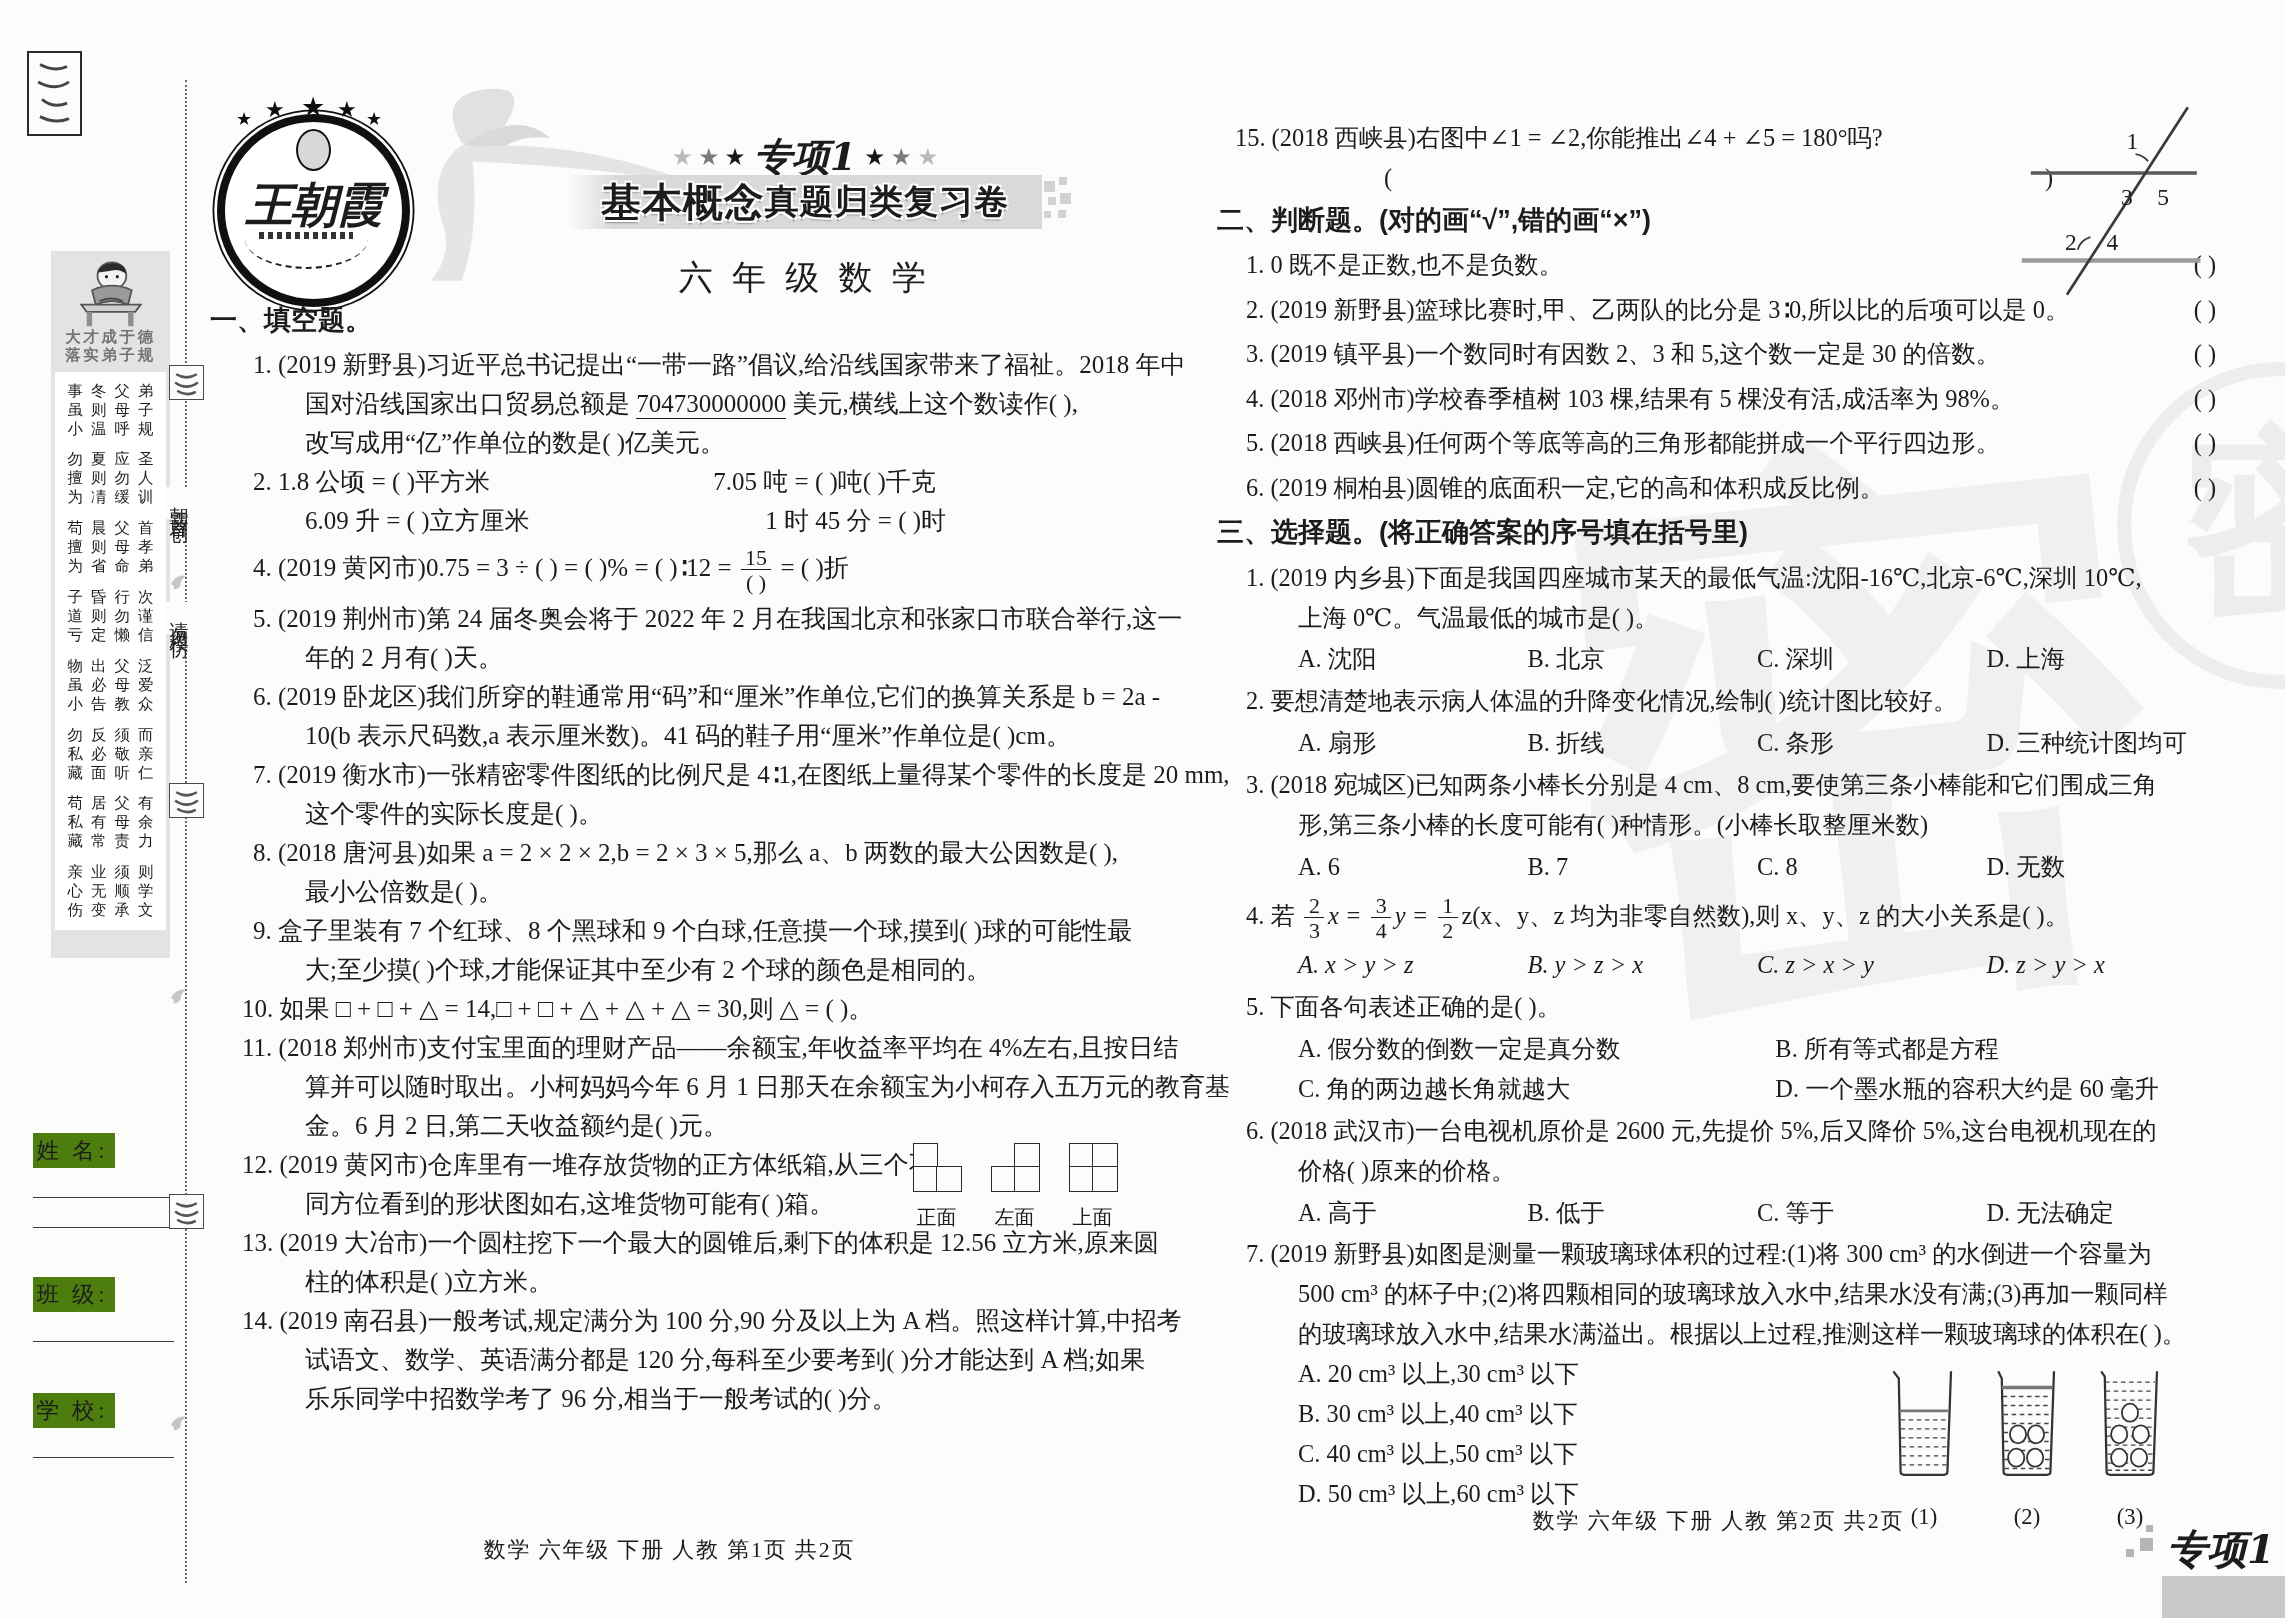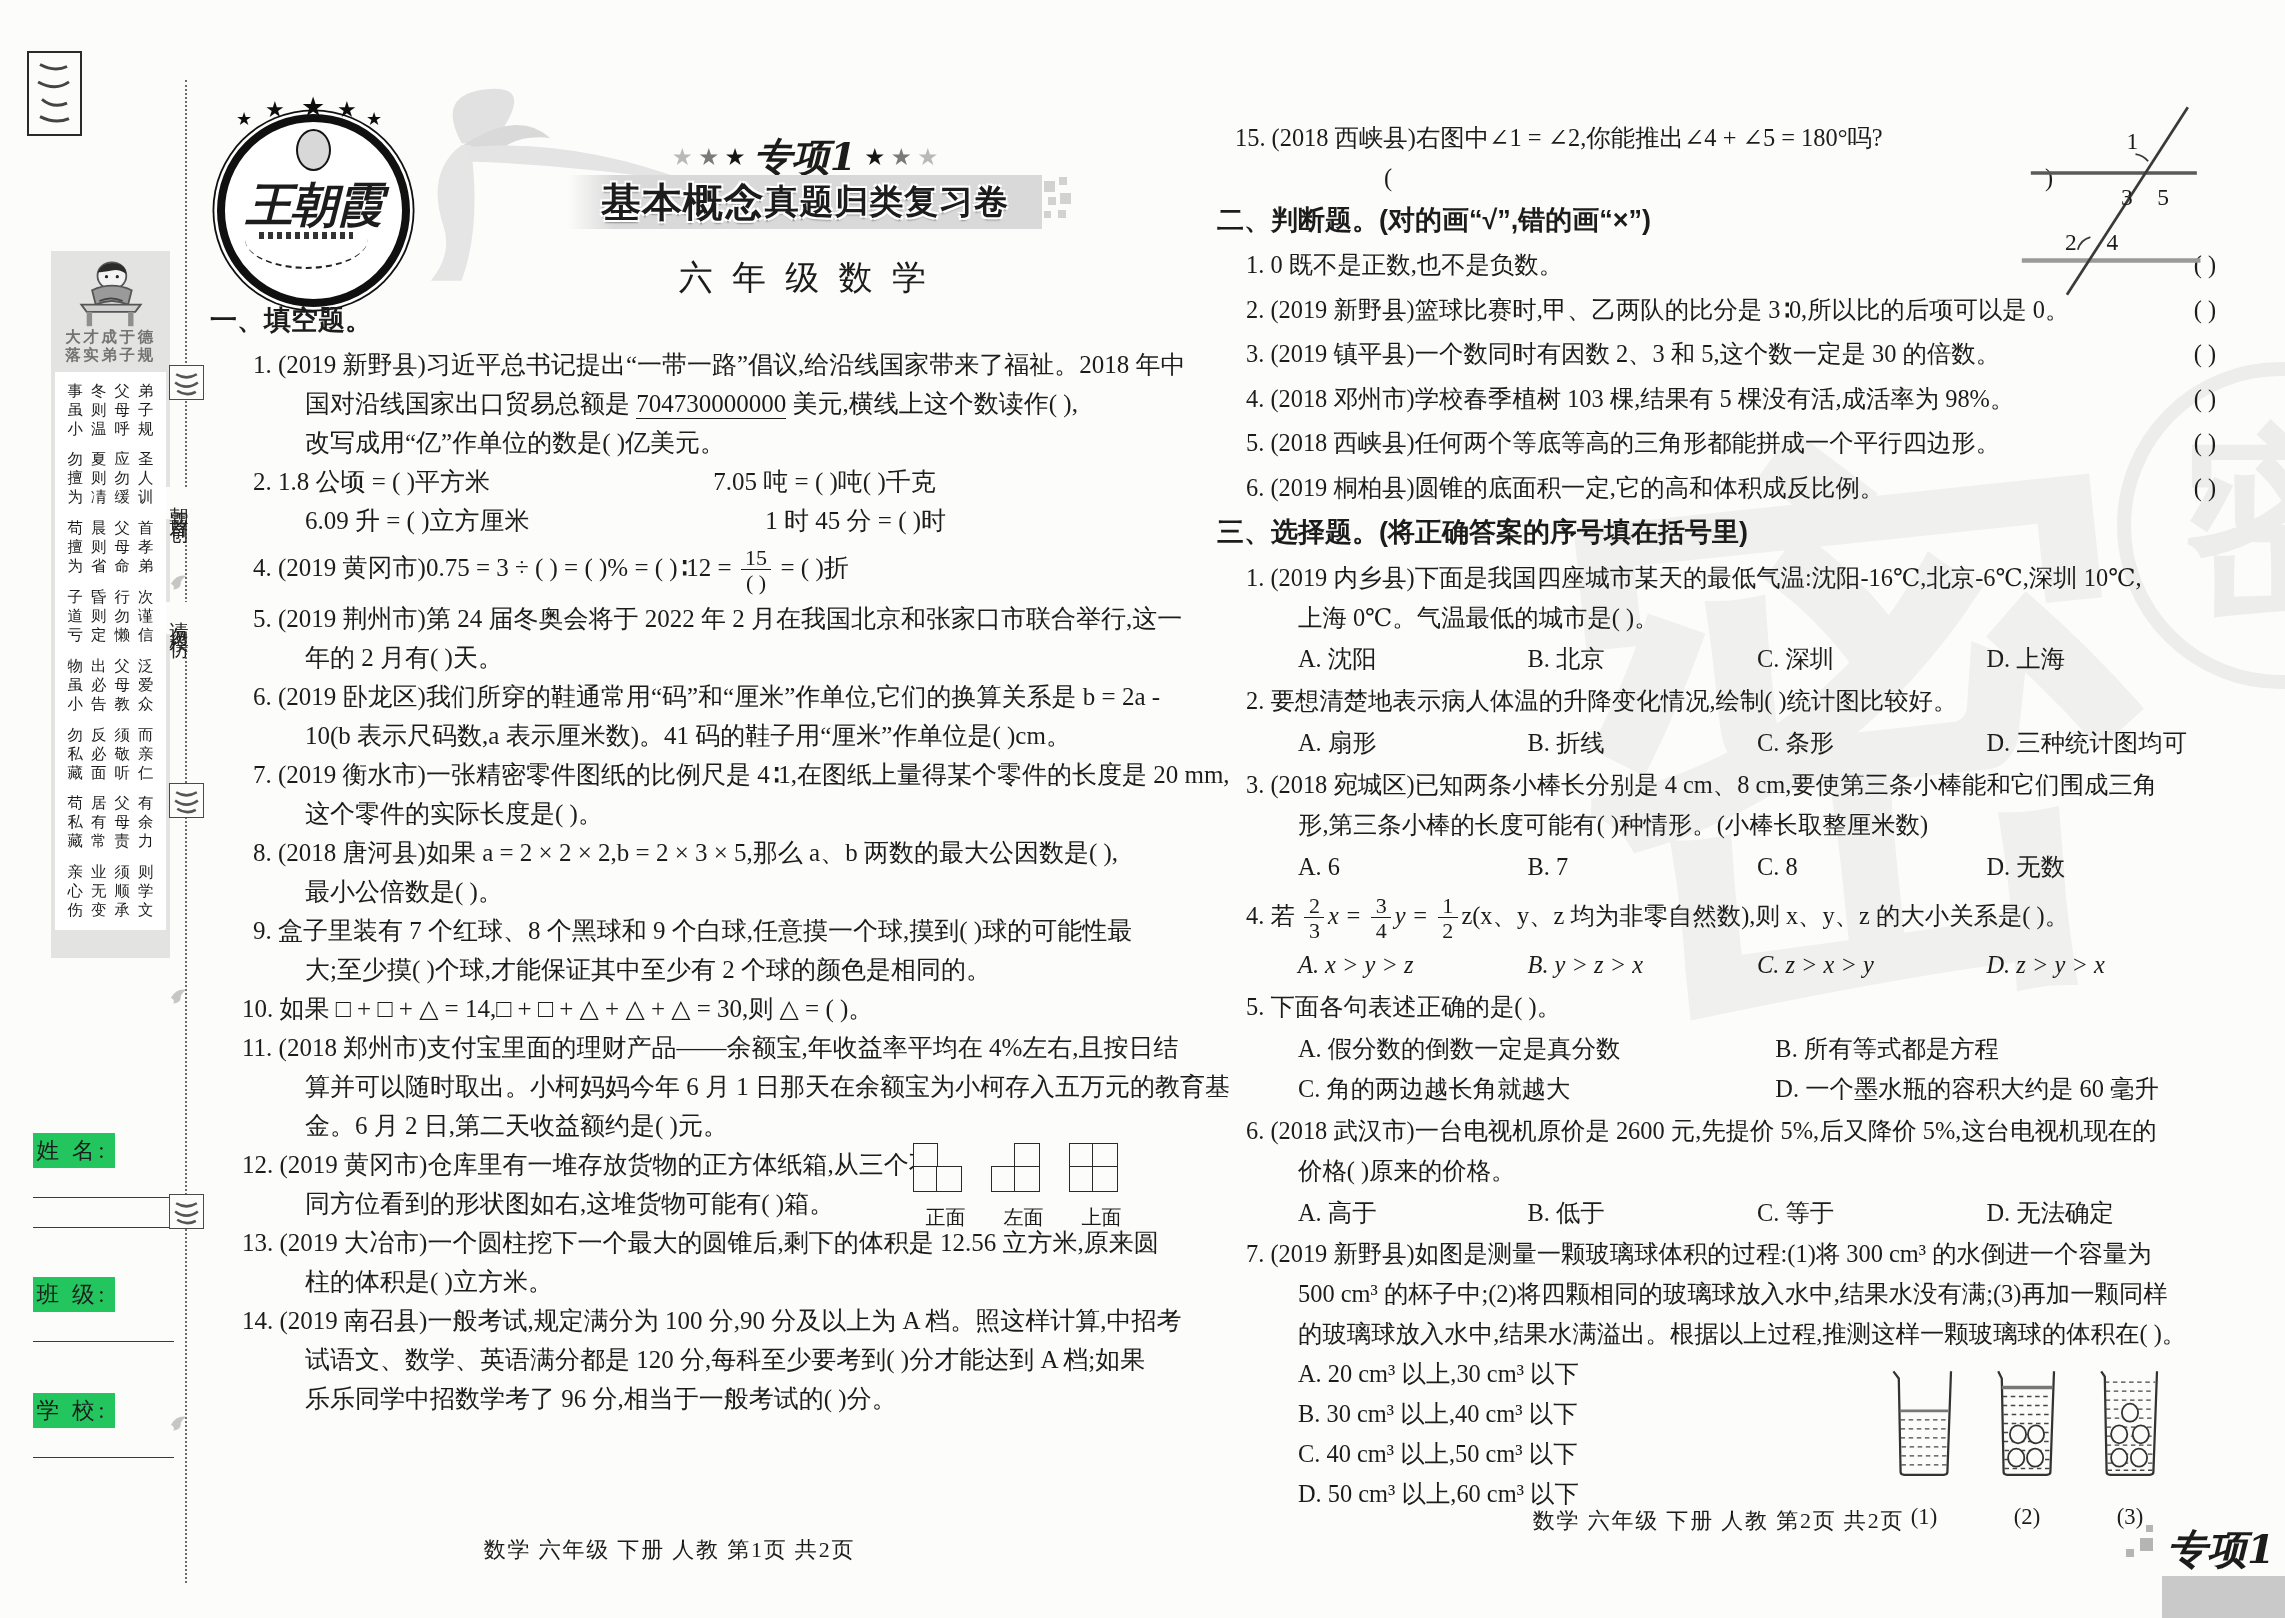--- a/index.html
+++ b/index.html
@@ -19,21 +19,21 @@
 
   
   .sidebar{position:absolute;left:51px;top:251px;width:119px;height:707px;background:#e3e3e2;}
   .kid{margin:5.4px auto 0;display:block;}
   .slogan{font-family:"Liberation Sans","DejaVu Sans",sans-serif;font-weight:bold;font-size:15.4px;
           text-align:center;letter-spacing:2.7px;color:#737373;line-height:18px;}
   .verse-box{background:#fff;margin:7.2px 3.6px 0;padding:9px 0 11px;}
   .vrow{font-size:15.4px;text-align:center;letter-spacing:8.1px;line-height:19px;padding-left:8.1px;}
   .vgap{height:11.8px;}
   .sb-field{position:absolute;left:33px;width:141px;}
-  .sb-field .lab{display:inline-block;background:#22c55e;font-size:22.6px;letter-spacing:3.6px;padding:1.8px 7.2px 1.8px 3.6px;}
+  .sb-field .lab{display:inline-block;background:#4d7c0f;font-size:22.6px;letter-spacing:3.6px;padding:1.8px 7.2px 1.8px 3.6px;}
   .sb-line{border-bottom:1.8px solid #3a3a3a;width:141px;margin-top:29px;}
 
   
   .spine{position:absolute;left:185px;top:80px;height:1503px;border-left:2.7px dotted #6a6a6a;}
   .spine-stamp{position:absolute;left:169px;width:33px;height:33px;border:1.8px solid #4a4a4a;background:#fcfcfb;}
   .spine-stamp svg{width:100%;height:100%;}
   .spine-text{position:absolute;left:166px;writing-mode:vertical-rl;font-size:19px;letter-spacing:6.3px;color:#222;background:#fcfcfb;padding:3.6px 0;}
   .spine-orn{position:absolute;left:167px;width:23.5px;height:23.5px;opacity:.55;}
 
   
@@ -89,21 +89,21 @@
 
   
   .opts{display:flex;padding-left:81px;margin:1.8px 0;}
   .opts .o{width:25%;white-space:nowrap;}
   .opts2{padding-left:81px;margin:1.8px 0;display:flex;flex-wrap:wrap;}
   .opts2 .o{width:52%;white-space:nowrap;}
   .opts2 .o:nth-child(2n){width:48%;}
 
   
   .views{position:absolute;right:5.4px;top:-3.6px;display:flex;gap:20px;}
-  .fig{width:58px;text-align:right;}
+  .fig{width:58px;text-align:center;}
   .cells{position:relative;width:51px;height:51px;margin:0 auto;}
   .cell{position:absolute;width:23.5px;height:23.5px;border:1.8px solid #2a2a2a;background:#fcfcfb;}
   .figlab{font-size:20px;margin-top:5.4px;}
 
   
   .geo{position:absolute;right:1.8px;top:-12.7px;}
   .geo text{font-size:26px;font-family:"Liberation Serif",serif;fill:#1c1c1c;}
   .br15{display:flex;justify-content:space-between;width:669px;margin-left:86px;}
 
   

